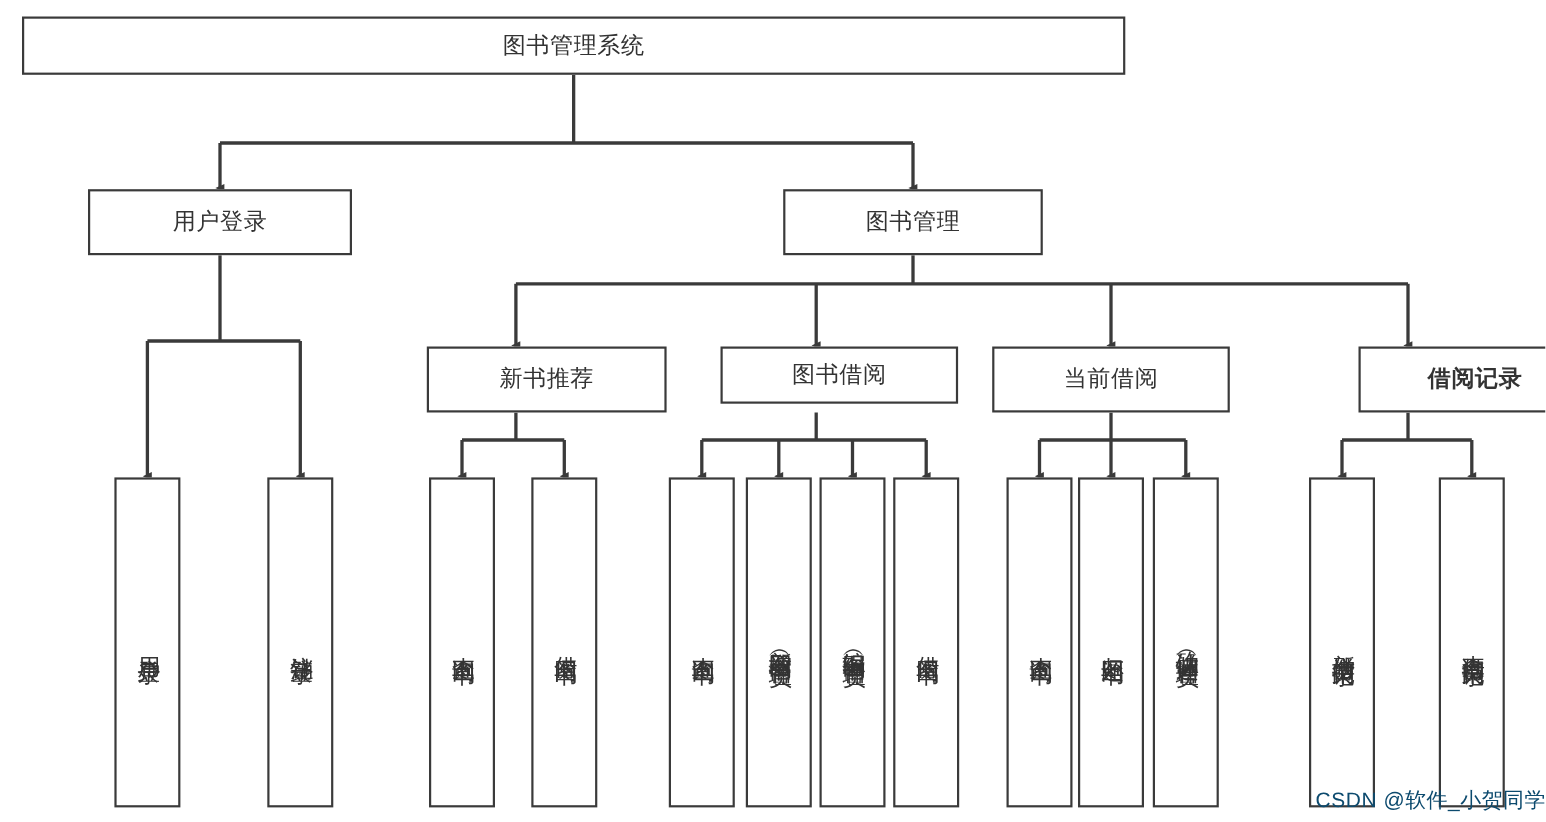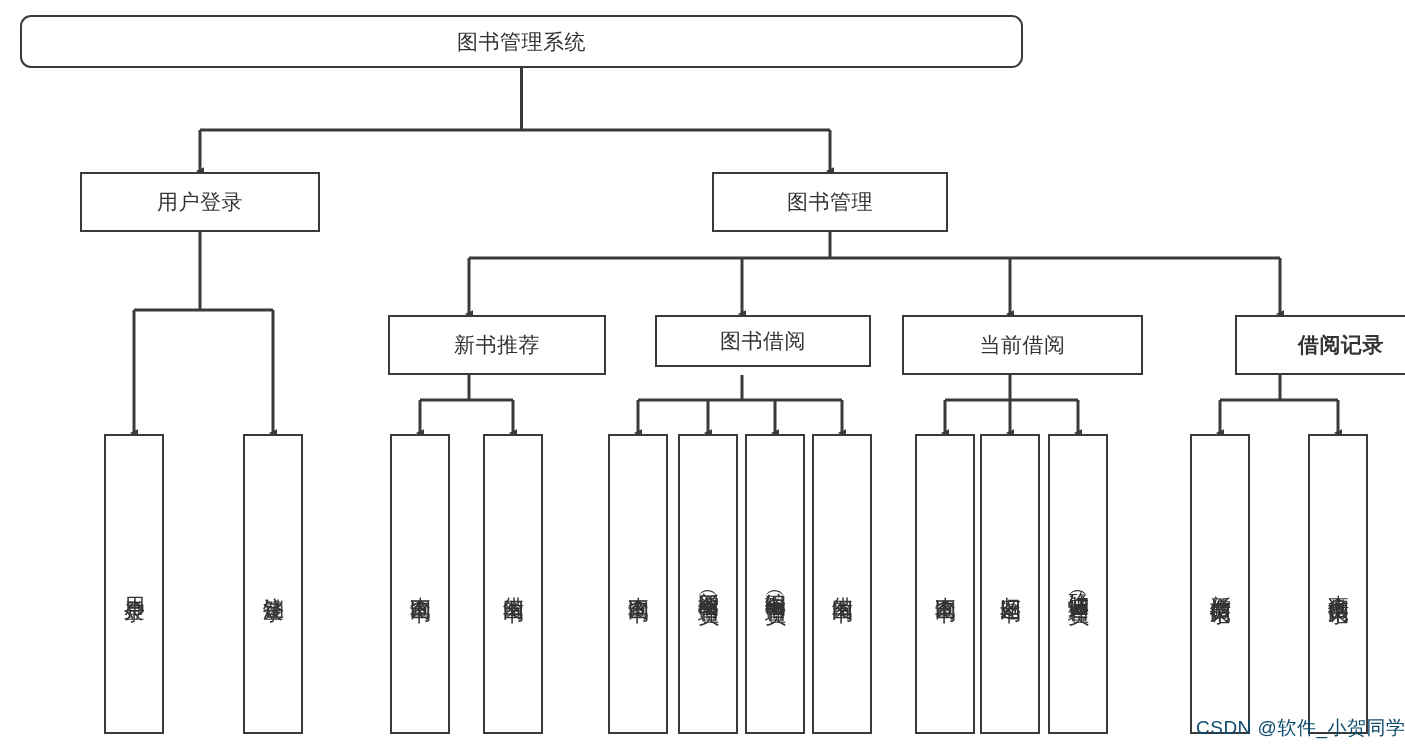--- a/index.html
+++ b/index.html
@@ -100,28 +100,28 @@
         <path d="M945,400 L945,433" marker-end="url(#arrowhead)"></path>
         <path d="M1010,400 L1010,433" marker-end="url(#arrowhead)"></path>
         <path d="M1078,400 L1078,433" marker-end="url(#arrowhead)"></path>
         <path d="M1280,375 L1280,400"></path>
         <path d="M1220,400 L1338,400"></path>
         <path d="M1220,400 L1220,433" marker-end="url(#arrowhead)"></path>
         <path d="M1338,400 L1338,433" marker-end="url(#arrowhead)"></path>
       </g>
   </svg>
 
-  <div class="node h" style="left: 20px; top: 15px; width: 1003px; height: 53px; border-radius: 11px;">图书管理系统</div>
+  <div class="node h" style="left: 20px; top: 15px; width: 1003px; height: 53px;">图书管理系统</div>
 
   <div class="node h" style="left: 80px; top: 172px; width: 240px; height: 60px;">用户登录</div>
   <div class="node h" style="left: 712px; top: 172px; width: 236px; height: 60px;">图书管理</div>
 
   <div class="node h" style="left: 360px; top: 315px; width: 218px; height: 60px; margin-left: 28px;">新书推荐</div>
   <div class="node h" style="left: 655px; top: 315px; width: 216px; height: 52px;">图书借阅</div>
-  <div class="node h" style="left: 902px; top: 315px; width: 241px; height: 60px;">当前借阅</div>
+  <div class="node h" style="left: 902px; top: 315px; width: 216px; height: 60px;">当前借阅</div>
   <div class="node h" style="left: 1235px; top: 315px; width: 212px; height: 60px; font-weight: bold;">借阅记录</div>
 
   <div class="node v" style="left: 104px; top: 434px; width: 60px; height: 300px;">用户登录</div>
   <div class="node v" style="left: 243px; top: 434px; width: 60px; height: 300px;">注销登录</div>
   <div class="node v" style="left: 390px; top: 434px; width: 60px; height: 300px;">查询图书</div>
   <div class="node v" style="left: 483px; top: 434px; width: 60px; height: 300px;">借阅图书</div>
   <div class="node v" style="left: 608px; top: 434px; width: 60px; height: 300px;">查询图书</div>
   <div class="node v" style="left: 678px; top: 434px; width: 60px; height: 300px;">新增图书（管理员）</div>
   <div class="node v" style="left: 745px; top: 434px; width: 60px; height: 300px;">编辑图书（管理员）</div>
   <div class="node v" style="left: 812px; top: 434px; width: 60px; height: 300px;">借阅图书</div>

